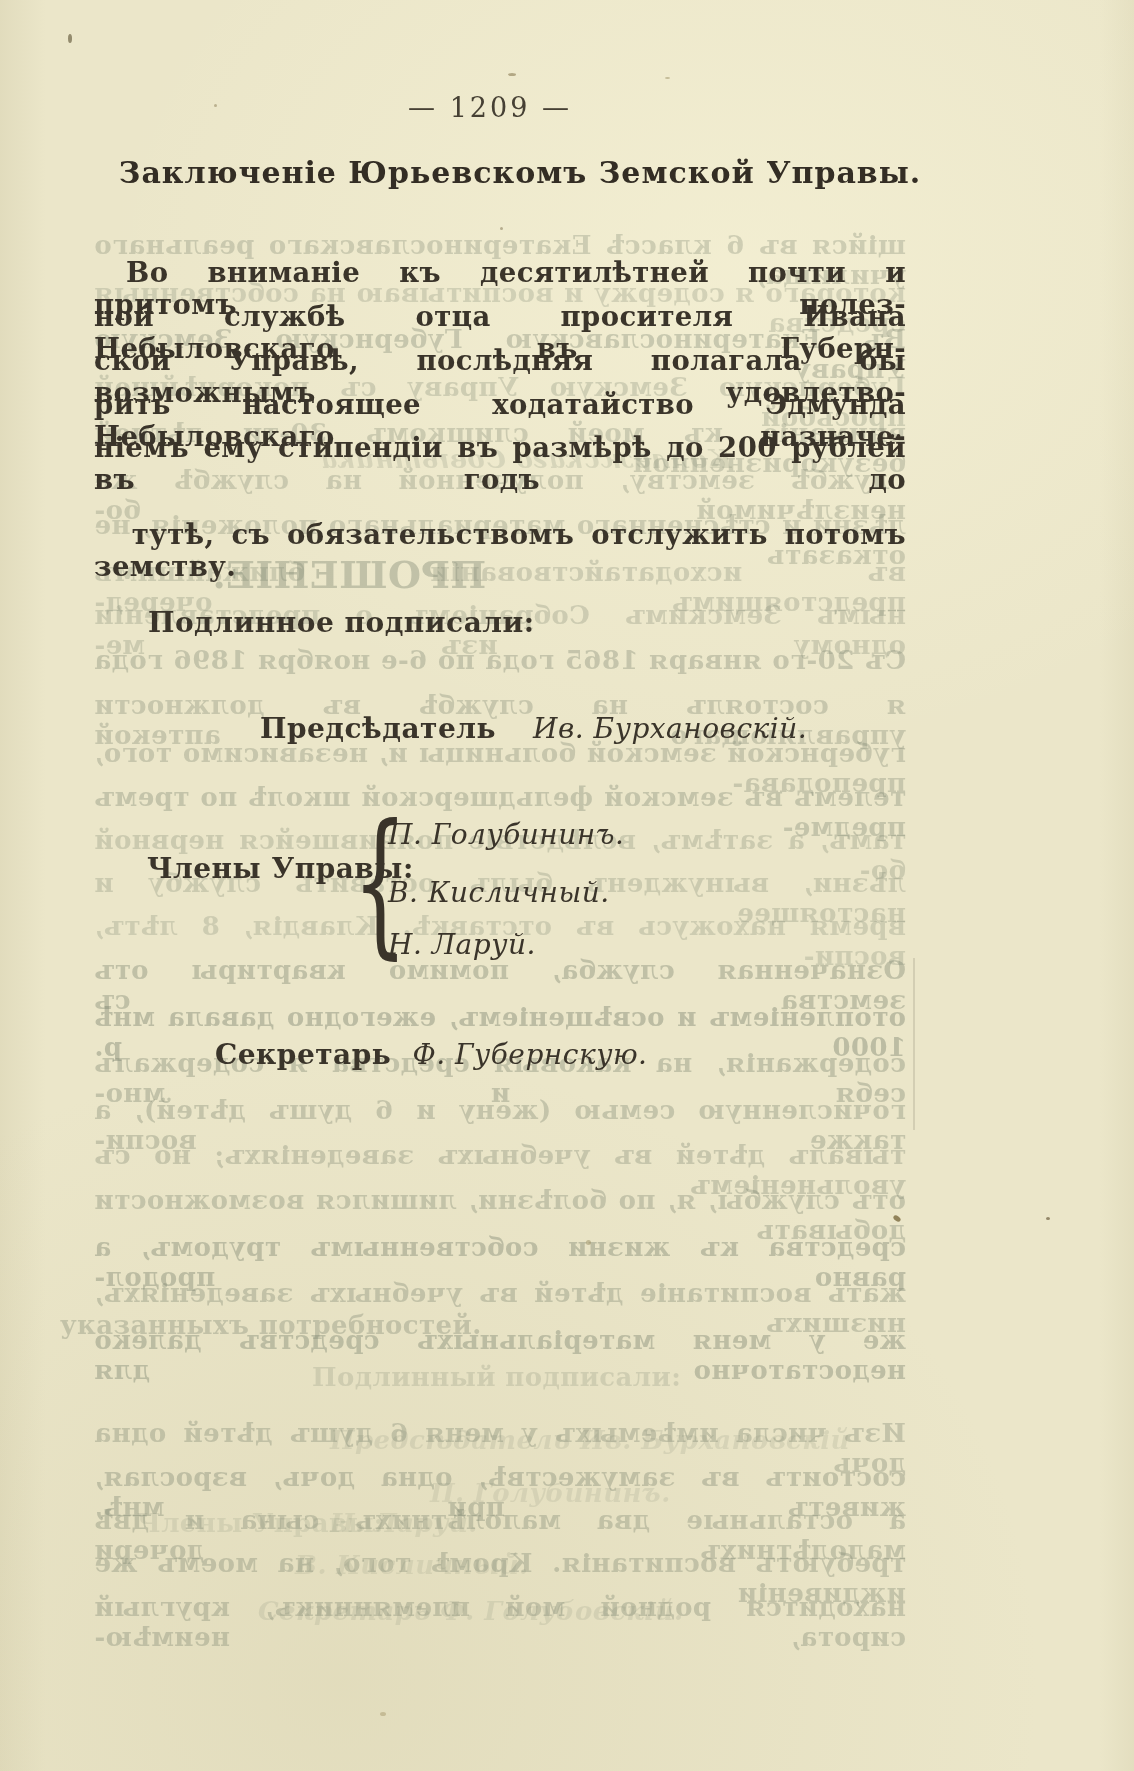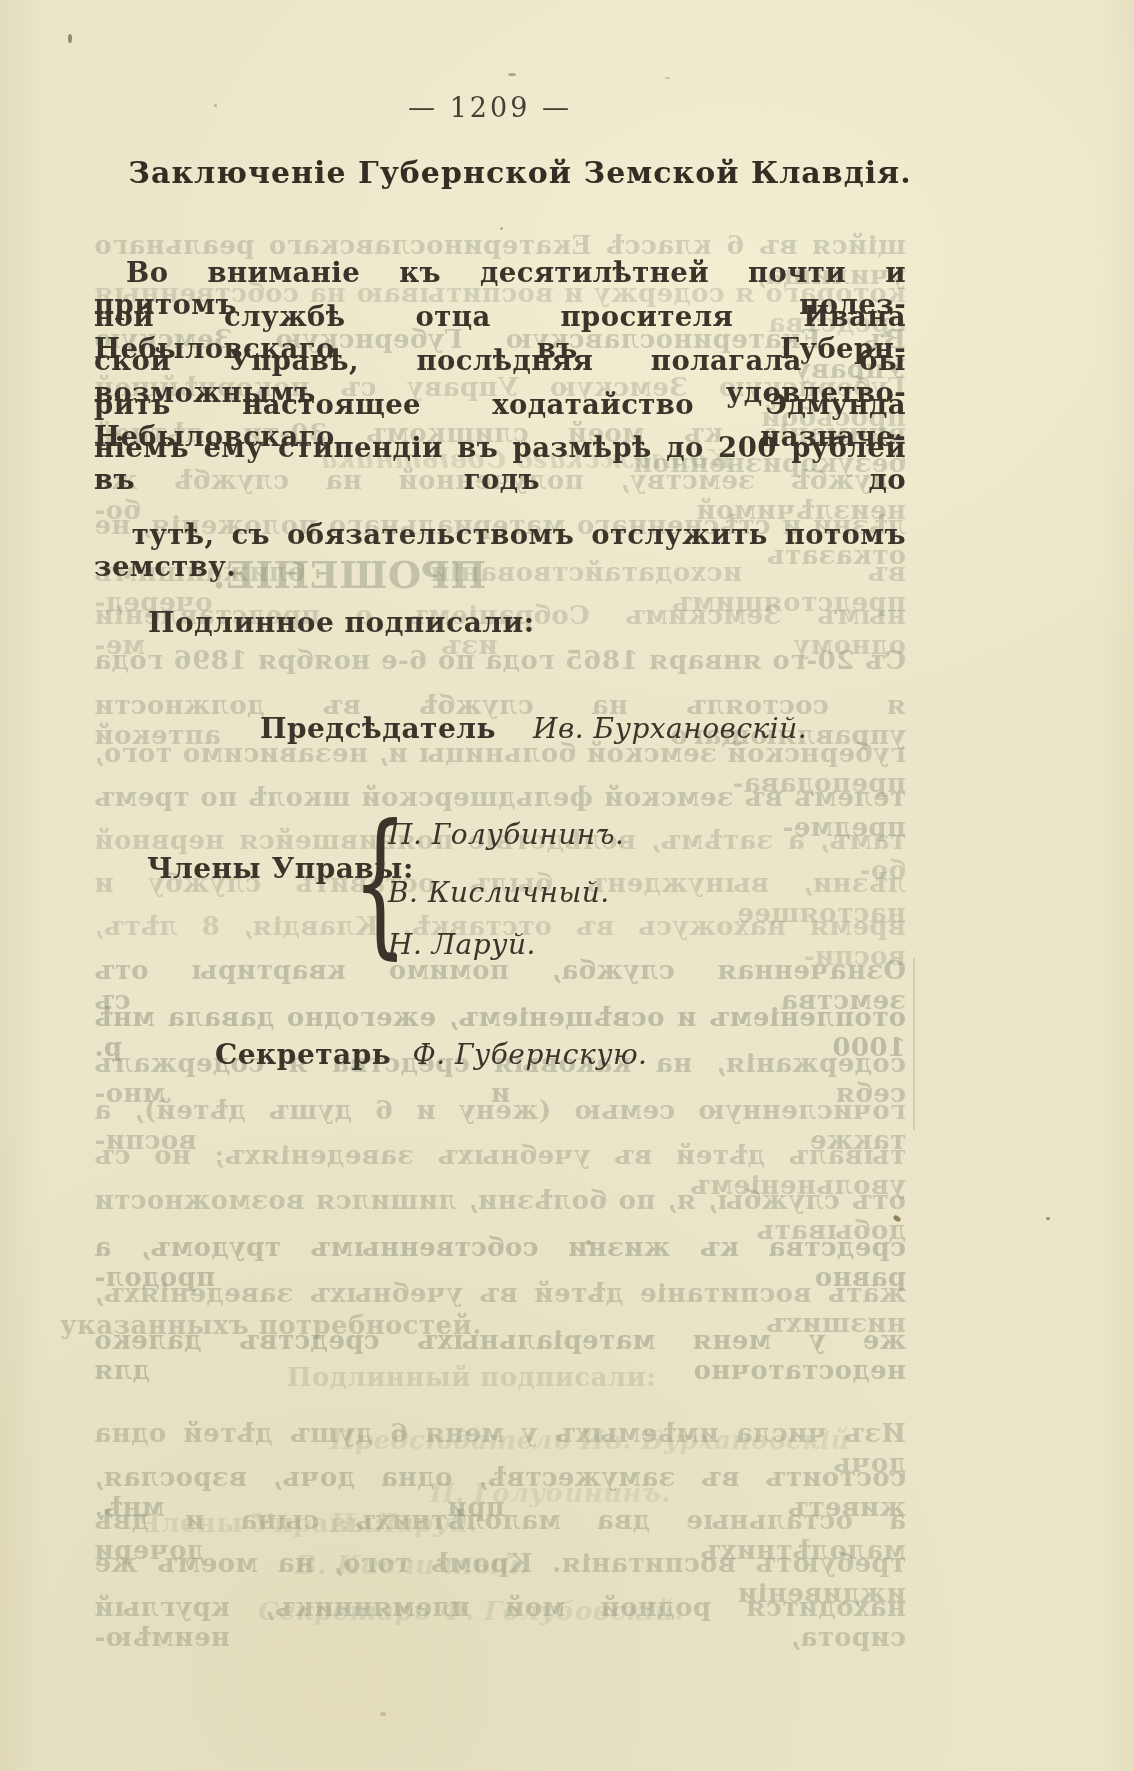--- a/index.html
+++ b/index.html
@@ -73,37 +73,37 @@
       <div class="bleed-line" style="left: 94px; top: 955px; width: 812px; white-space: normal; font-size: 26px; opacity: 0.38; text-align: justify; text-align-last: justify; transform: scaleX(-1);">Означенная служба, помимо квартиры отъ земства съ</div>
       <div class="bleed-line" style="left: 94px; top: 1002px; width: 812px; white-space: normal; font-size: 26px; opacity: 0.42; text-align: justify; text-align-last: justify; transform: scaleX(-1);">отопленіемъ и освѣщеніемъ, ежегодно давала мнѣ 1000 р.</div>
       <div class="bleed-line" style="left: 94px; top: 1048px; width: 812px; white-space: normal; font-size: 26px; opacity: 0.36; text-align: justify; text-align-last: justify; transform: scaleX(-1);">содержанія, на каковыя средства я содержалъ себя и мно-</div>
       <div class="bleed-line" style="left: 94px; top: 1095px; width: 812px; white-space: normal; font-size: 26px; opacity: 0.34; text-align: justify; text-align-last: justify; transform: scaleX(-1);">гочисленную семью (жену и 6 душъ дѣтей), а также воспи-</div>
       <div class="bleed-line" style="left: 94px; top: 1140px; width: 812px; white-space: normal; font-size: 26px; opacity: 0.32; text-align: justify; text-align-last: justify; transform: scaleX(-1);">тывалъ дѣтей въ учебныхъ заведеніяхъ; но съ увольненіемъ</div>
       <div class="bleed-line" style="left: 94px; top: 1185px; width: 812px; white-space: normal; font-size: 26px; opacity: 0.34; text-align: justify; text-align-last: justify; transform: scaleX(-1);">отъ службы, я, по болѣзни, лишился возможности добывать</div>
       <div class="bleed-line" style="left: 94px; top: 1232px; width: 812px; white-space: normal; font-size: 26px; opacity: 0.4; text-align: justify; text-align-last: justify; transform: scaleX(-1);">средства къ жизни собственнымъ трудомъ, а равно продол-</div>
       <div class="bleed-line" style="left: 94px; top: 1278px; width: 812px; white-space: normal; font-size: 26px; opacity: 0.34; text-align: justify; text-align-last: justify; transform: scaleX(-1);">жать воспитаніе дѣтей въ учебныхъ заведеніяхъ, низшихъ</div>
       <div class="bleed-line" style="left: 94px; top: 1325px; width: 812px; white-space: normal; font-size: 26px; opacity: 0.4; text-align: justify; text-align-last: justify; transform: scaleX(-1);">же у меня матеріальныхъ средствъ далеко недостаточно для</div>
       <div class="bleed-line" style="left: 60px; top: 1310px; font-size: 26px; opacity: 0.34;">указанныхъ потребностей.</div>
-      <div class="bleed-line" style="left: 287px; top: 1362px; font-size: 26px; opacity: 0.22;">Подлинный подписали:</div>
+      <div class="bleed-line" style="left: 312px; top: 1362px; font-size: 26px; opacity: 0.22;">Подлинный подписали:</div>
       <div class="bleed-line" style="left: 94px; top: 1418px; width: 812px; white-space: normal; font-size: 26px; opacity: 0.34; text-align: justify; text-align-last: justify; transform: scaleX(-1);">Изъ числа имѣемыхъ у меня 6 душъ дѣтей одна дочь</div>
       <div class="bleed-line" style="left: 330px; top: 1425px; font-size: 26px; opacity: 0.16; font-style: italic;">Предсѣдатель Ив. Бурхановскій</div>
       <div class="bleed-line" style="left: 94px; top: 1462px; width: 812px; white-space: normal; font-size: 26px; opacity: 0.36; text-align: justify; text-align-last: justify; transform: scaleX(-1);">состоитъ въ замужествѣ, одна дочь, взрослая, живетъ при мнѣ,</div>
       <div class="bleed-line" style="left: 430px; top: 1478px; font-size: 26px; opacity: 0.15; font-style: italic;">П. Голубининъ.</div>
       <div class="bleed-line" style="left: 94px; top: 1505px; width: 812px; white-space: normal; font-size: 26px; opacity: 0.34; text-align: justify; text-align-last: justify; transform: scaleX(-1);">а остальные два малолѣтнихъ сына и двѣ малолѣтнихъ дочери</div>
       <div class="bleed-line" style="left: 137px; top: 1508px; font-size: 26px; opacity: 0.16;">Члены Управы:</div>
       <div class="bleed-line" style="left: 330px; top: 1508px; font-size: 26px; opacity: 0.15; font-style: italic;">Н. Ларуй.</div>
       <div class="bleed-line" style="left: 94px; top: 1548px; width: 812px; white-space: normal; font-size: 26px; opacity: 0.34; text-align: justify; text-align-last: justify; transform: scaleX(-1);">требуютъ воспитанія. Кромѣ того, на моемъ же иждивеніи</div>
       <div class="bleed-line" style="left: 295px; top: 1550px; font-size: 26px; opacity: 0.15; font-style: italic;">В. Кисличный.</div>
       <div class="bleed-line" style="left: 94px; top: 1592px; width: 812px; white-space: normal; font-size: 26px; opacity: 0.34; text-align: justify; text-align-last: justify; transform: scaleX(-1);">находится родной мой племянникъ, круглый сирота, неимѣю-</div>
       <div class="bleed-line" style="left: 258px; top: 1596px; font-size: 26px; opacity: 0.16; font-style: italic;">Секретарь Ф. Голубовскій.</div>
     </div>
 
   <div class="abs pagenum">— 1209 —</div>
 
-  <div class="abs heading">Заключеніе Губернской Земской Клавдія.</div>
+  <div class="abs heading">Заключеніе Юрьевскомъ Земской Управы.</div>
 
   <div class="abs bodyline indent" style="top:256px">Во вниманіе къ десятилѣтней почти и притомъ полез-</div>
   <div class="abs bodyline" style="top:344px">ской Управѣ, послѣдняя полагала бы возможнымъ удовлетво-</div>
   <div class="abs bodyline" style="top:300px">ной службѣ отца просителя Ивана Небыловскаго въ Губерн-</div>
   <div class="abs bodyline" style="top:388px">рить настоящее ходатайство Эдмунда Небыловскаго назначе-</div>
   <div class="abs bodyline" style="top:431px">ніемъ ему стипендіи въ размѣрѣ до 200 рублей въ годъ до</div>
   <div class="abs bodyline last" style="top:518px">тутѣ, съ обязательствомъ отслужить потомъ земству.</div>
 
   <div class="abs sig-label" style="top:606px;left:148px">Подлинное подписали:</div>
 

